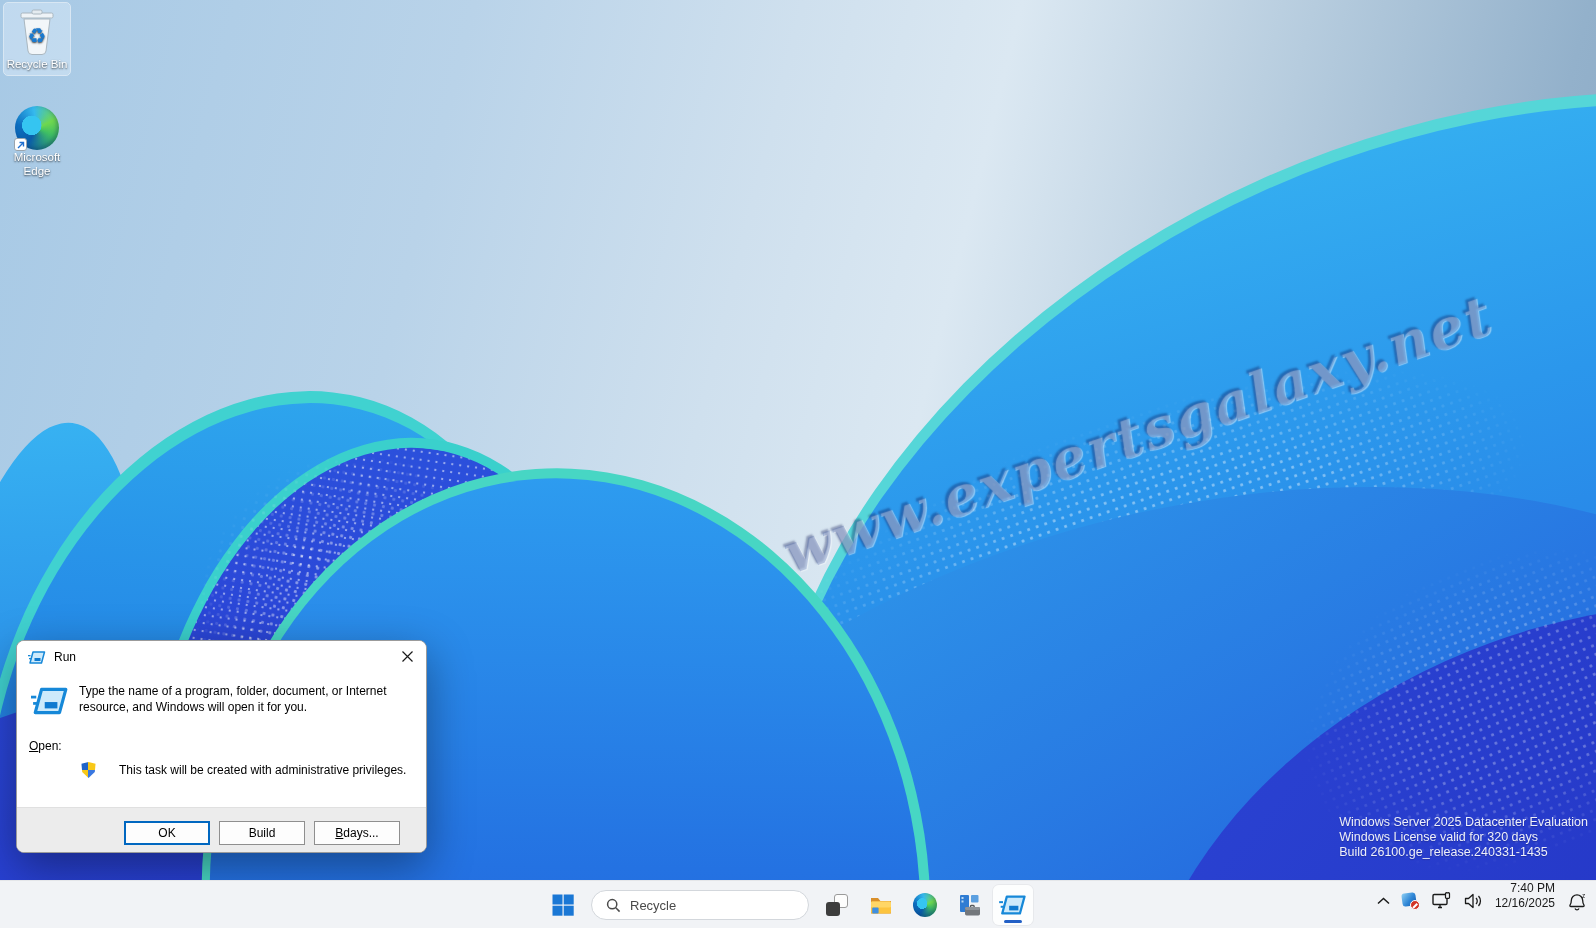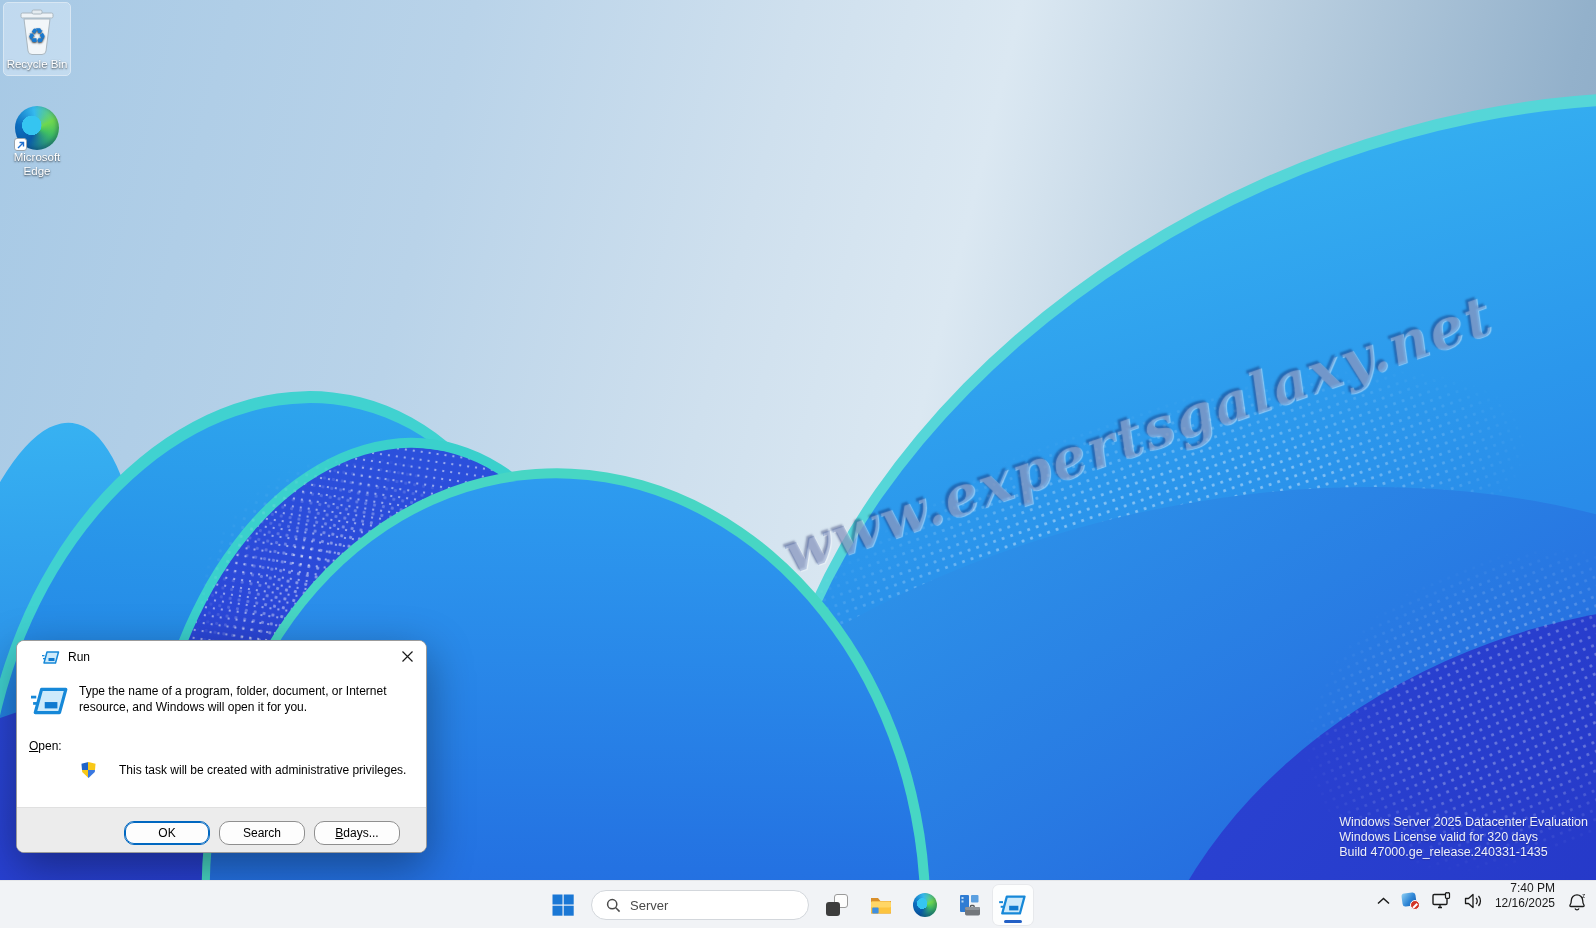--- a/index.html
+++ b/index.html
@@ -60,41 +60,41 @@
     border:1px solid #9aa4ad; border-radius:3px; display:flex; align-items:center; justify-content:center; }
 
   
   .build-info { position:absolute; right:8px; bottom:68px; color:rgba(255,255,255,0.92);
     font-size:12.5px; line-height:15px; text-shadow:0 1px 1px rgba(0,0,40,0.25); }
 
   
   .run-dialog { position:absolute; left:16px; top:640px; width:411px; height:213px; background:#fff;
     border:1px solid #9b9b9b; border-radius:8px; box-shadow:0 14px 45px rgba(0,0,0,0.38); overflow:hidden;
     font-size:12px; color:#000; }
-  .rd-titlebar { position:relative; height:32px; display:flex; align-items:center; padding-left:25px; background:#fff; }
+  .rd-titlebar { position:relative; height:32px; display:flex; align-items:center; padding-left:11px; background:#fff; }
   .rd-title { margin-left:8px; font-size:12px; }
   .rd-close { position:absolute; right:0; top:0; width:37px; height:31px; border:0; background:transparent;
     display:flex; align-items:center; justify-content:center; border-top-right-radius:8px; cursor:default; }
   .rd-body { position:relative; height:134px; background:#fff;text-decoration:underline; }
   .rd-desc { position:absolute; left:62px; top:10px; width:312px; line-height:16px; }
   .rd-runicon-lg { position:absolute; left:14px; top:14px; }
   .rd-open-label { position:absolute; left:12px; top:66px; }
   .ul { text-decoration:underline; }
   .rd-combo { position:absolute; left:63px; top:62px; width:321px; height:22px; background:#fff;
     border:1px solid #696969; border-radius:2px; display:flex; align-items:center; padding:0 6px 0 3px; }
   .rd-combo-value { background:var(--selection,#0078d4); color:#fff; padding:1px 2px; }
   .rd-combo-chevron { margin-left:auto; display:flex; }
   .rd-admin { position:absolute; left:64px; top:89px; display:flex; align-items:center; gap:23px; }
   .uac-shield { width:15px; height:16px;
     clip-path:polygon(50% 0, 97% 11%, 92% 62%, 50% 100%, 8% 62%, 3% 11%);
     background-image:linear-gradient(90deg,#2064c8 50%,#f8c818 50%),linear-gradient(90deg,#f8c818 50%,#3a78e0 50%);
     background-size:100% 50%; background-position:top,bottom; background-repeat:no-repeat; }
   .rd-footer { height:47px; background:#ececec; border-top:1px solid #e0e0e0; display:flex; justify-content:flex-end;
     gap:9px; padding:13px 26px 0 0; }
-  .btn { width:86px; height:24px; background:#fdfdfd; border:1px solid #8f8f8f; border-radius:10px; font-size:12px;
+  .btn { width:86px; height:24px; background:#fdfdfd; border:1px solid #8f8f8f; border-radius:0; font-size:12px;
     font-family:inherit; color:#000; cursor:default; }
   .btn.default { border:1px solid var(--accent,#0067c0); box-shadow:0 0 0 1px var(--accent,#0067c0) inset; }
 
   
   .run-glyph { display:inline-block; }
 
   
   .taskbar { position:absolute; left:0; bottom:0; width:100%; height:48px; background:#f1f3f6;
     border-top:1px solid rgba(0,0,0,0.05); }
   .tb-center { position:absolute; left:calc(50% - 10px); top:0; height:48px; transform:translateX(-50%);
@@ -169,21 +169,21 @@
             <path d="M1 7 L6 2 M2.5 1.5 H6.5 V5.5" stroke="#1f6fd0" stroke-width="1.4" fill="none"></path>
           </svg>
       </div>
     </div>
     <div>Microsoft Edge</div>
   </div>
 
   <div class="build-info">
     <div>Windows Server 2025 Datacenter Evaluation</div>
     <div>Windows License valid for 320 days</div>
-    <div>Build 47000.ge_release.240331-1435</div>
+    <div>Build 26100.ge_release.240331-1435</div>
   </div>
 
   <div class="run-dialog">
     <div class="rd-titlebar">
       <svg class="run-glyph" width="18" height="13" viewBox="0 0 36 26">
         <path d="M10 2 H33 L27 24 H4 Z" fill="#cdeafb" stroke="#1688d8" stroke-width="3" stroke-linejoin="round"></path>
         <rect x="13" y="14" width="12" height="6" fill="#0f7ad0"></rect>
         <rect x="0" y="8" width="5" height="2.6" fill="#1688d8"></rect>
           <rect x="2" y="14" width="5" height="2.6" fill="#1688d8"></rect>
       </svg>
@@ -208,21 +208,21 @@
 
 
       <div class="rd-admin">
         <span class="uac-shield"></span>
         <span>This task will be created with administrative privileges.</span>
       </div>
     </div>
 
     <div class="rd-footer">
       <button class="btn default">OK</button>
-      <button class="btn">Search</button>
+      <button class="btn">Build</button>
       <button class="btn"><span class="ul">B</span><span>days...</span></button>
     </div>
   </div>
 
   <div class="taskbar">
     <div class="tb-center">
 
       <button class="tb-btn">
         <svg width="22" height="22" viewBox="0 0 22 22">
           <rect x="0.5" y="0.5" width="10" height="10" fill="#1a77d5"></rect>
@@ -230,21 +230,21 @@
           <rect x="0.5" y="11.7" width="10" height="10" fill="#1a77d5"></rect>
           <rect x="11.7" y="11.7" width="10" height="10" fill="#1a77d5"></rect>
         </svg>
       </button>
 
       <div class="search-pill">
         <svg width="15" height="15" viewBox="0 0 15 15">
           <circle cx="6.2" cy="6.2" r="4.6" stroke="#4a4a4a" stroke-width="1.5" fill="none"></circle>
           <path d="M9.8 9.8 L13.6 13.6" stroke="#4a4a4a" stroke-width="1.5"></path>
         </svg>
-        <span>Server</span>
+        <span>Recycle</span>
       </div>
 
       <button class="tb-btn">
         <span class="taskview-glyph">
             <span class="back"></span>
             <span class="front"></span>
           </span>
       </button>
 
       <button class="tb-btn">

